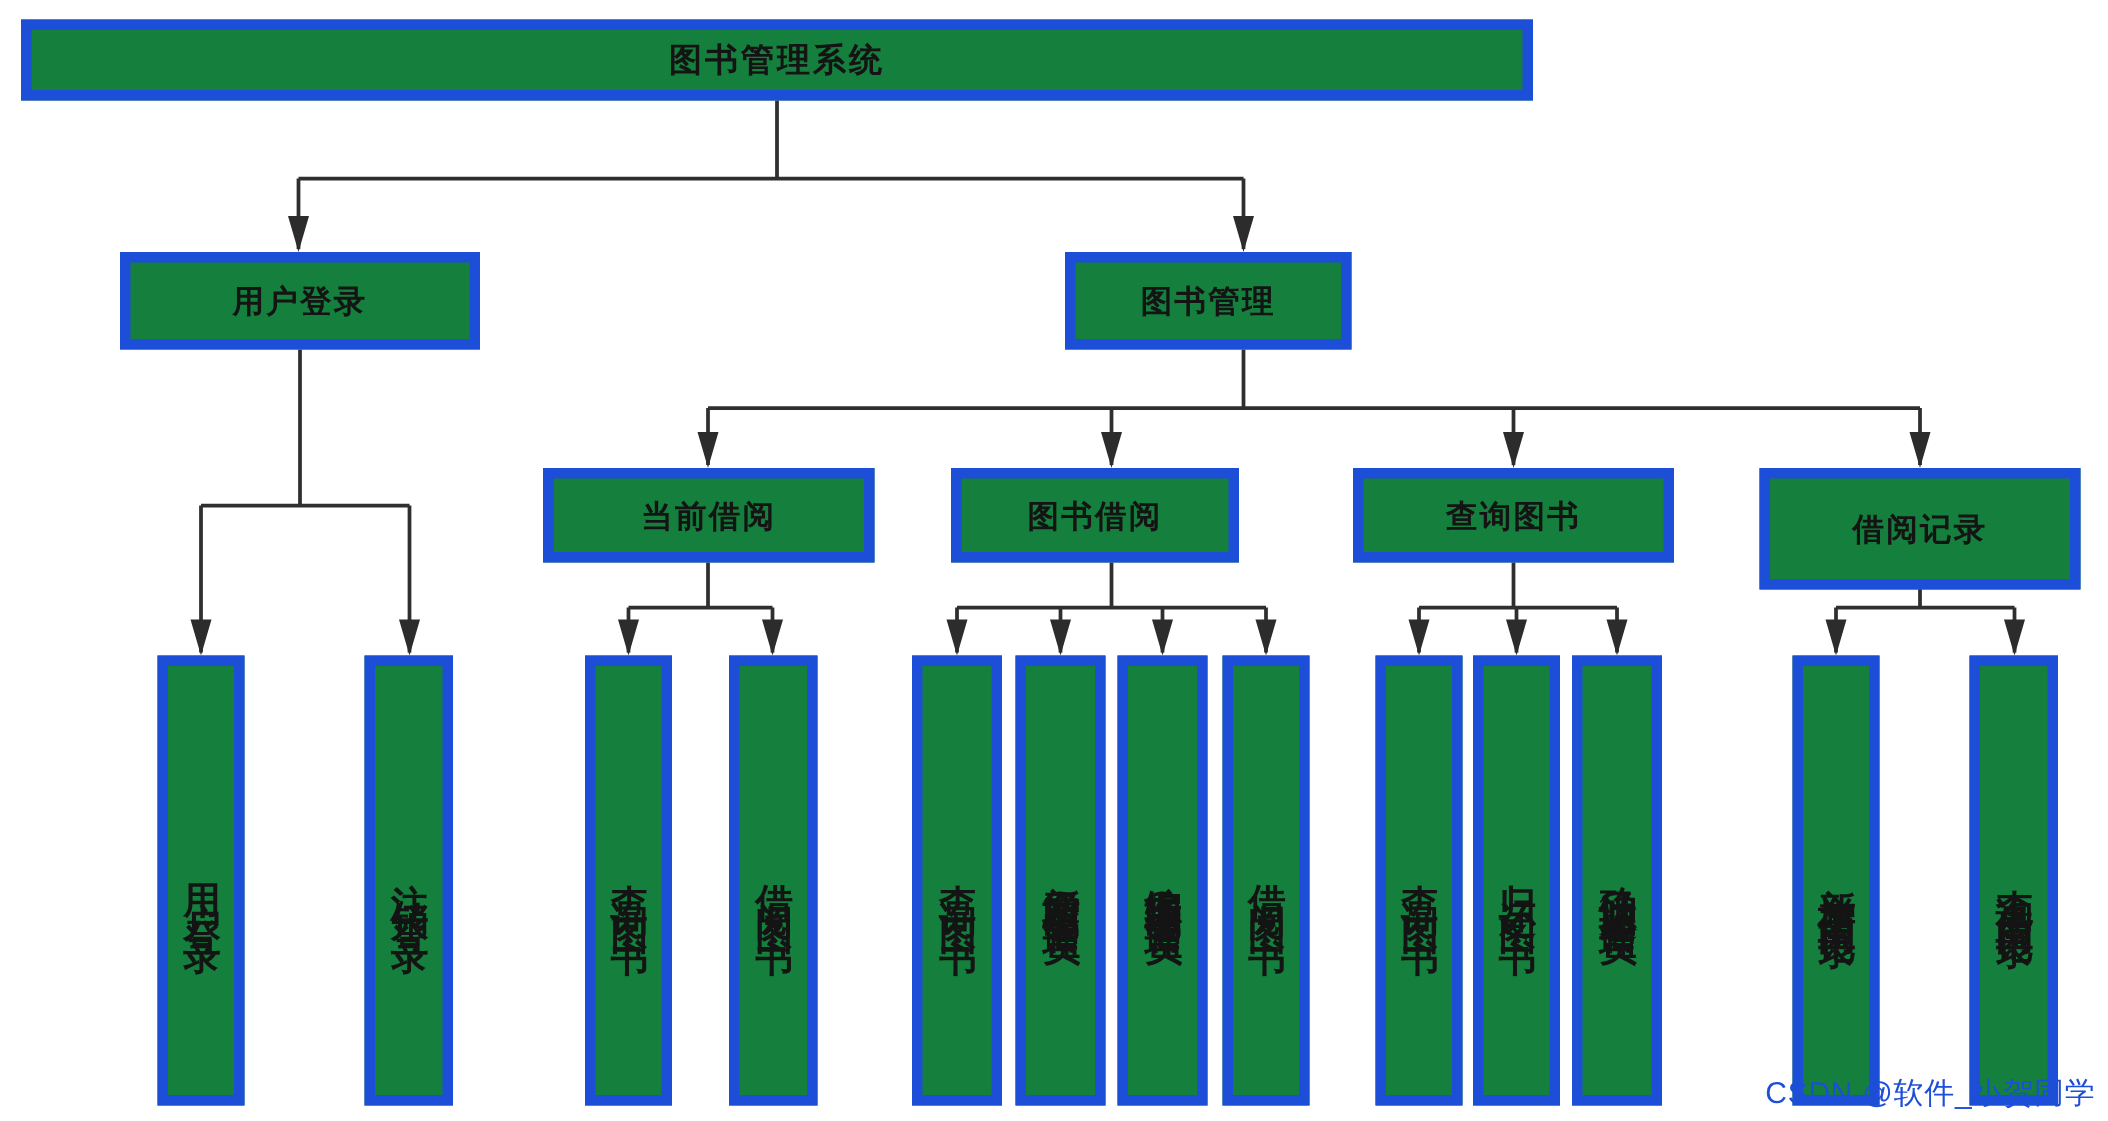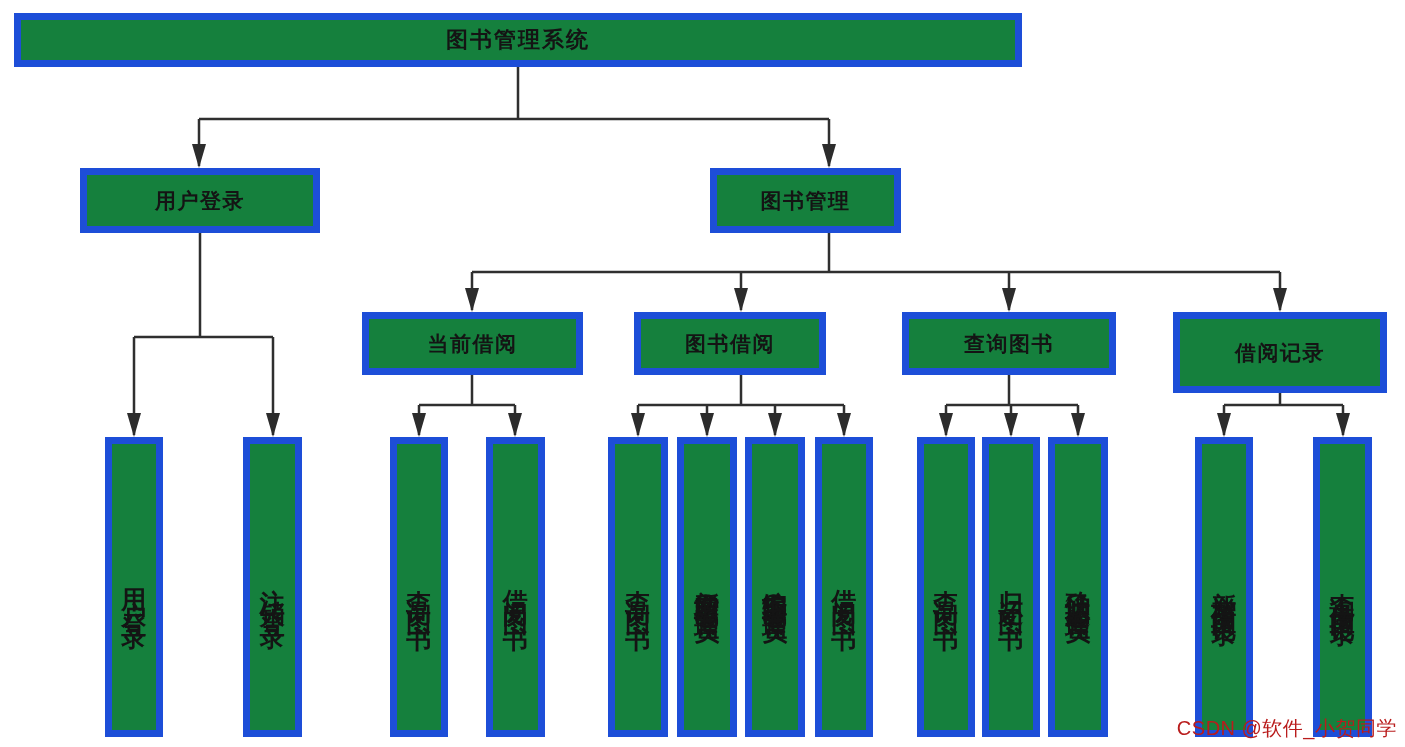--- a/index.html
+++ b/index.html
@@ -21,21 +21,21 @@
   .vtext {
     writing-mode:vertical-rl; text-orientation:mixed;
     font-size:25px; line-height:1.05;
     letter-spacing:12px; margin-bottom:-12px;
     color:#141414; white-space:nowrap;
   }
   .mid  .vtext { letter-spacing:6px;  margin-bottom:-6px; }
   .long .vtext { letter-spacing:4px;  margin-bottom:-4px; }
   .watermark {
     position:absolute; right:8px; top:715px; z-index:10;
-    font-size:20px; letter-spacing:0.5px; color:#b91c1c;
+    font-size:20px; letter-spacing:0.5px; color:#1d4ed8;
   }
 </style>
 </head>
 <body>
 
 <div class="stage">
 
   <svg class="wires" viewBox="0 0 1405 747" aria-hidden="true">
     <defs>
       <polygon id="ah" class="arrowhead" points="-7,-24 7,-24 0,0"></polygon>

